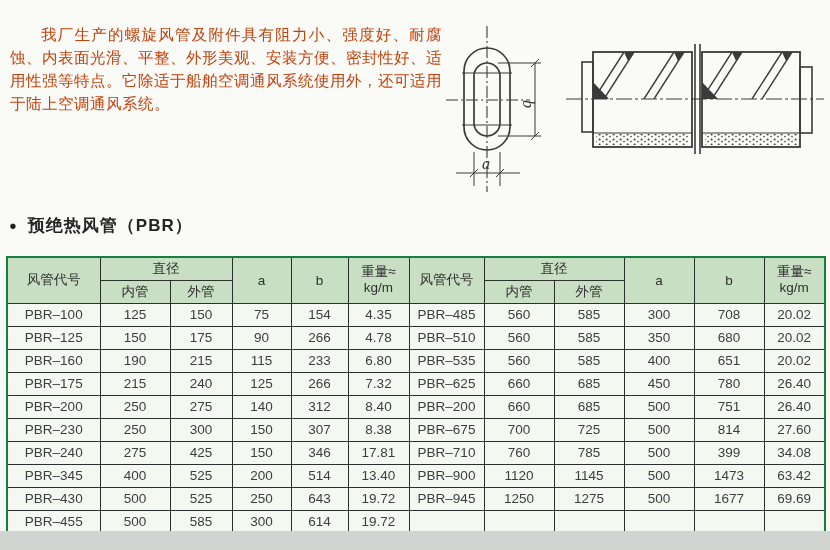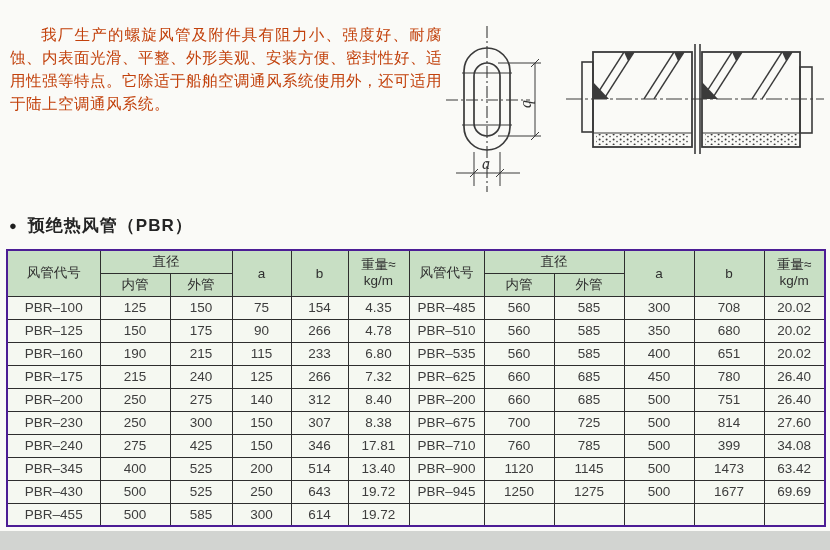--- a/index.html
+++ b/index.html
@@ -20,23 +20,23 @@
   .intro p { text-indent:2em; }
   .diagram { position:absolute; }
   .diagram svg { display:block; }
   .section-title {
     position:absolute; left:9px; top:214px;
     display:flex; align-items:center; gap:10px;
     font-size:17px; font-weight:bold; color:#242424; letter-spacing:1px;
   }
   .section-title .bullet { font-size:13px; line-height:1; color:#1e1e1e; }
   table.pbr {
-    position:absolute; left:6px; top:249px;
+    position:absolute; left:6px; top:256px;
     width:818px; table-layout:fixed; border-collapse:collapse;
-    border:2px solid #4c1d95;
+    border:2px solid #15803d;
     font-size:13.5px; color:#3d3d3d;
   }
   table.pbr th, table.pbr td {
     border:1px solid #2e2e2e; text-align:center; vertical-align:middle;
     padding:0; overflow:hidden; white-space:nowrap;
   }
   table.pbr thead th {
     background:#c8dfc4; font-weight:normal; color:#2f2f2f;
     font-size:13.5px; height:23px;
   }

